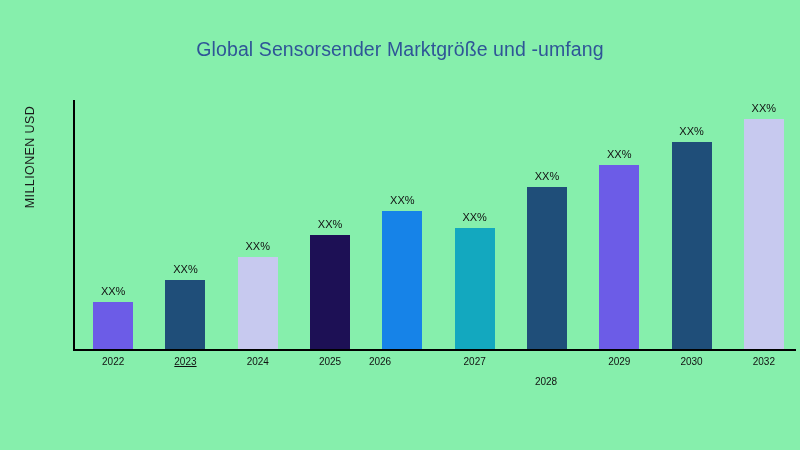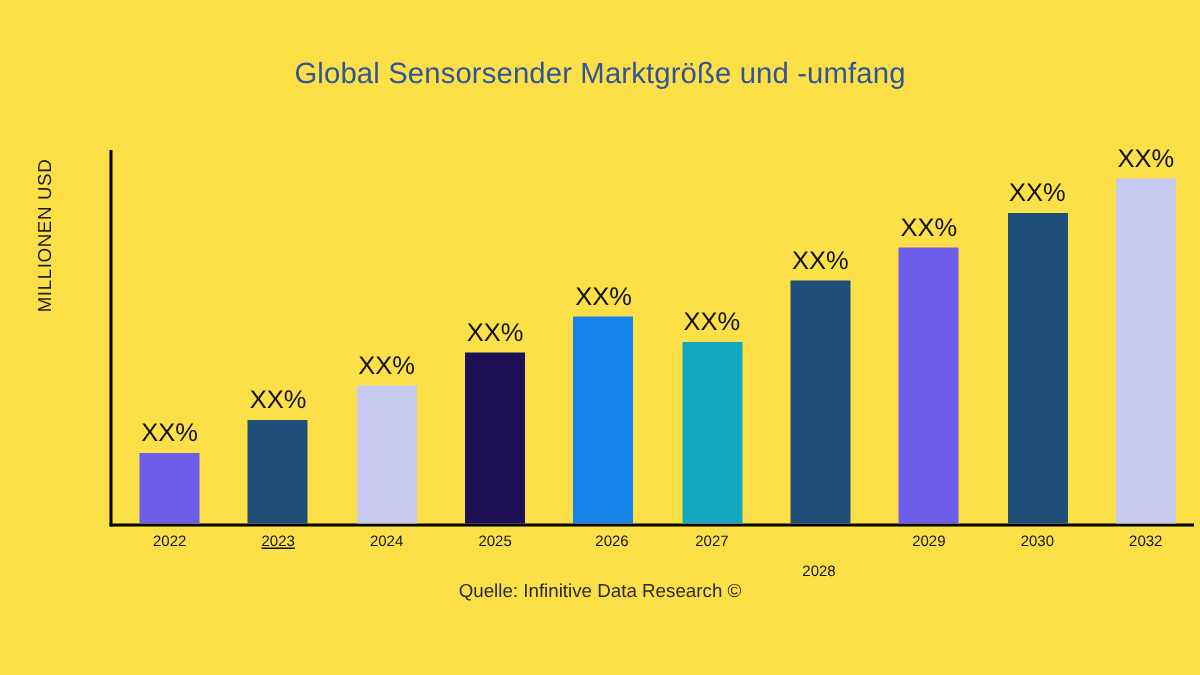--- a/index.html
+++ b/index.html
@@ -12,21 +12,21 @@
     height: 450px;
     background: #ffffff;
     font-family: "Liberation Sans", sans-serif;
     overflow: hidden;
   }
 
   #chart-root {
     position: relative;
     width: 800px;
     height: 450px;
-    background: #fde047;
+    background: #86efac;
   }
 
   
   #chart-title {
     position: absolute;
     left: 0;
     top: 38px;
     width: 800px;
     text-align: center;
     font-size: 19.5px;
@@ -85,21 +85,21 @@
     display: flex;
     flex-direction: column;
     align-items: center;
     justify-content: flex-end;
   }
   .bar-rect {
     width: 100%;
     display: block;
   }
   .bar-value-label {
-    font-size: 17px;
+    font-size: 11px;
     color: #111111;
     margin-bottom: 5px;
     white-space: nowrap;
     line-height: 1;
     text-align: right;
   }
 
   
   #growth-annotation {
     position: absolute;
@@ -181,25 +181,24 @@
         <div class="bar-value-label">XX%</div>
         <div class="bar-rect" style="height: 207px; background: rgb(31, 78, 121);"></div>
       </div>
       <div class="bar-group" style="left: 670.85px; width: 40px;">
         <div class="bar-value-label">XX%</div>
         <div class="bar-rect" style="height: 230px; background: rgb(199, 201, 239);"></div>
       </div>
     </div>
 
 
-  <div id="source-caption">Quelle: Infinitive Data Research ©</div>
 
 <div class="x-tick-label" style="left: 83.15px; width: 60px;">2022</div>
     <div class="x-tick-label" style="left: 155.45px; width: 60px; text-decoration: underline;">2023</div>
     <div class="x-tick-label" style="left: 227.75px; width: 60px;">2024</div>
     <div class="x-tick-label" style="left: 300.05px; width: 60px;">2025</div>
-    <div class="x-tick-label" style="left: 378px; width: 60px;">2026</div>
+    <div class="x-tick-label" style="left: 350px; width: 60px;">2026</div>
     <div class="x-tick-label" style="left: 444.65px; width: 60px;">2027</div>
     <div class="x-tick-label" style="left: 516px; width: 60px; margin-top: 20px;">2028</div>
     <div class="x-tick-label" style="left: 589.25px; width: 60px;">2029</div>
     <div class="x-tick-label" style="left: 661.55px; width: 60px;">2030</div>
     <div class="x-tick-label" style="left: 733.85px; width: 60px;">2032</div>
   </div>
 
 </body></html>

